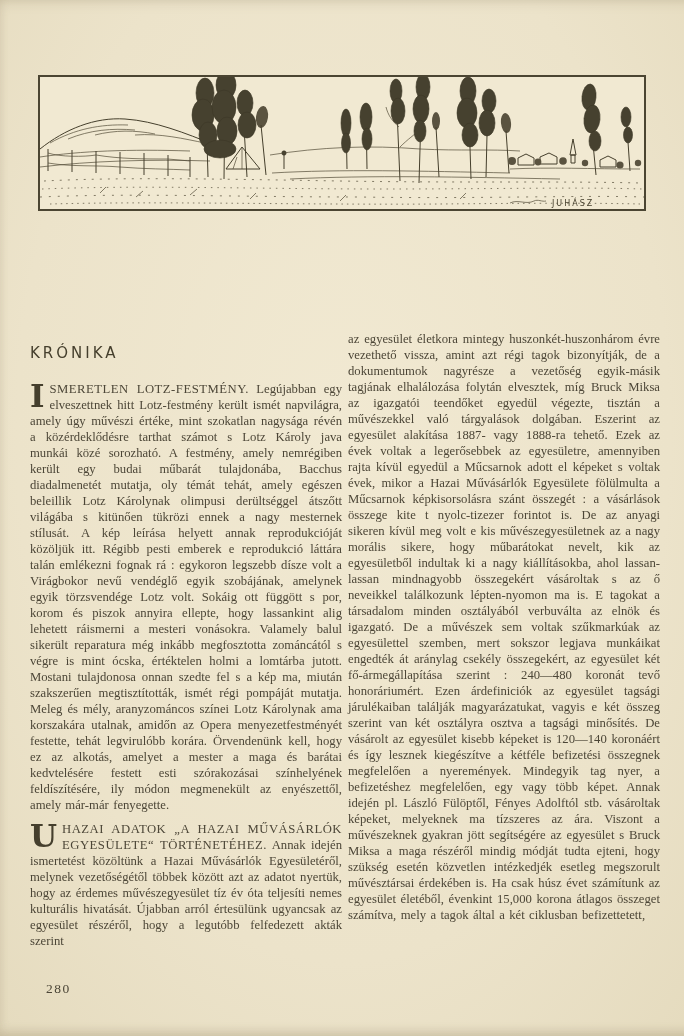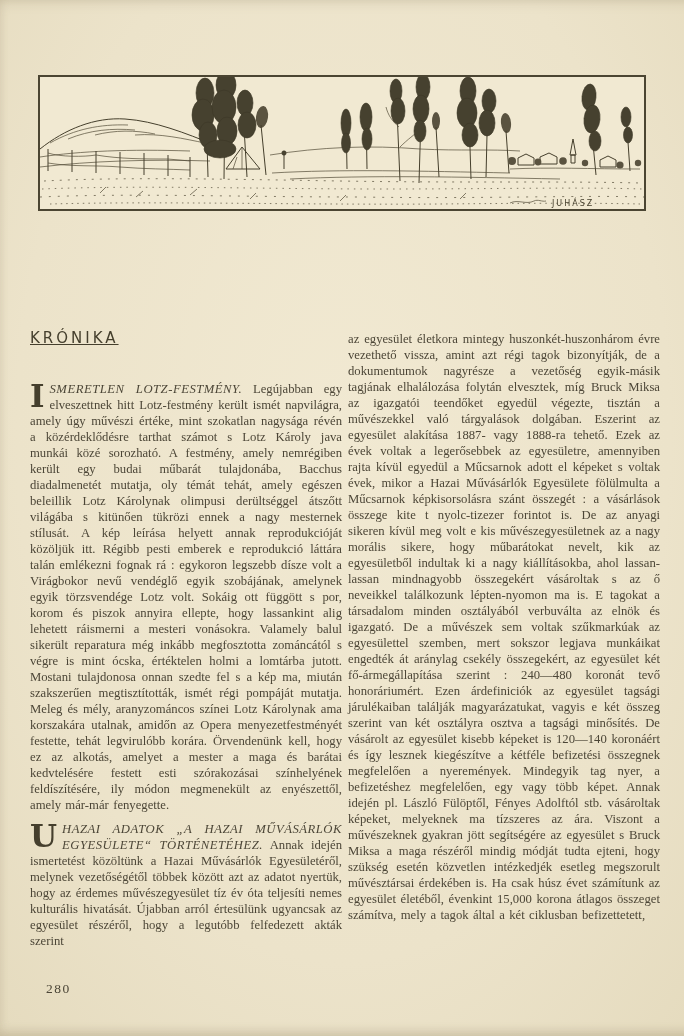--- a/index.html
+++ b/index.html
@@ -13,42 +13,42 @@
     overflow:hidden;
     box-shadow:inset -6px 0 14px rgba(120,105,70,.25), inset 0 -4px 10px rgba(120,105,70,.12);
     padding-left:31px;
   }
   .illu-frame{
     position:absolute;left:38px;top:75px;width:604px;height:132px;
     border:2px solid #4b4532;background:#f1e9d2;
   }
   .illu-frame svg{display:block;width:100%;height:100%;}
   .kronika{
-    position:absolute;left:30px;top:329px;
+    position:absolute;left:30px;top:344px;
     font-family:"DejaVu Sans","Liberation Sans",sans-serif;
-    font-size:15px;font-weight:500;letter-spacing:3px;color:#453f2d;text-decoration:underline;
+    font-size:15px;font-weight:500;letter-spacing:3px;color:#453f2d;
   }
   .col{
     position:absolute;width:312px;
     text-align:justify;
     font-size:12.7px;line-height:16px;
     word-spacing:1.2px;
   }
   .col-left{left:30px;top:381px;}
   .col-right{left:348px;top:331px;}
   .col p{margin:0;}
   .col p.second{margin-top:8px;}
   .dropcap{
     float:left;
     font-family:"DejaVu Serif",serif;
     font-size:31px;line-height:29px;
     font-weight:bold;color:#453f2d;
     padding:1px 5px 0 0;
   }
-  .lead{letter-spacing:.5px;font-style:italic;}
+  .lead{letter-spacing:.5px;}
   .pagenum{
     position:absolute;left:46px;top:981px;
     font-size:13.5px;letter-spacing:1.5px;color:#4c4637;
   }
   
   .ink{stroke:#453f2c;fill:none;stroke-width:1;}
   .ink-thin{stroke:#524b37;fill:none;stroke-width:.7;}
   .mass{fill:#46412f;stroke:#3c3726;stroke-width:.6;}
   .mass-light{fill:#5a5340;stroke:none;}
   .sig{font-family:"DejaVu Sans",sans-serif;font-size:8px;letter-spacing:2px;fill:#453f2c;}

